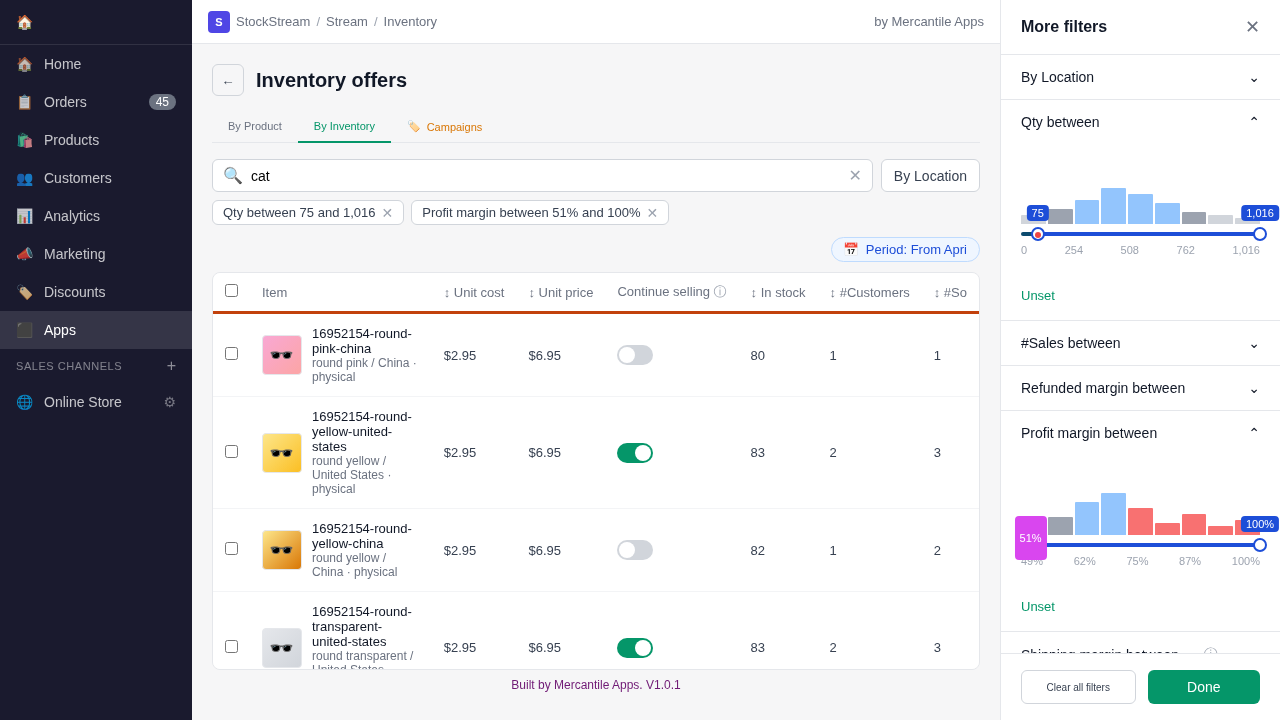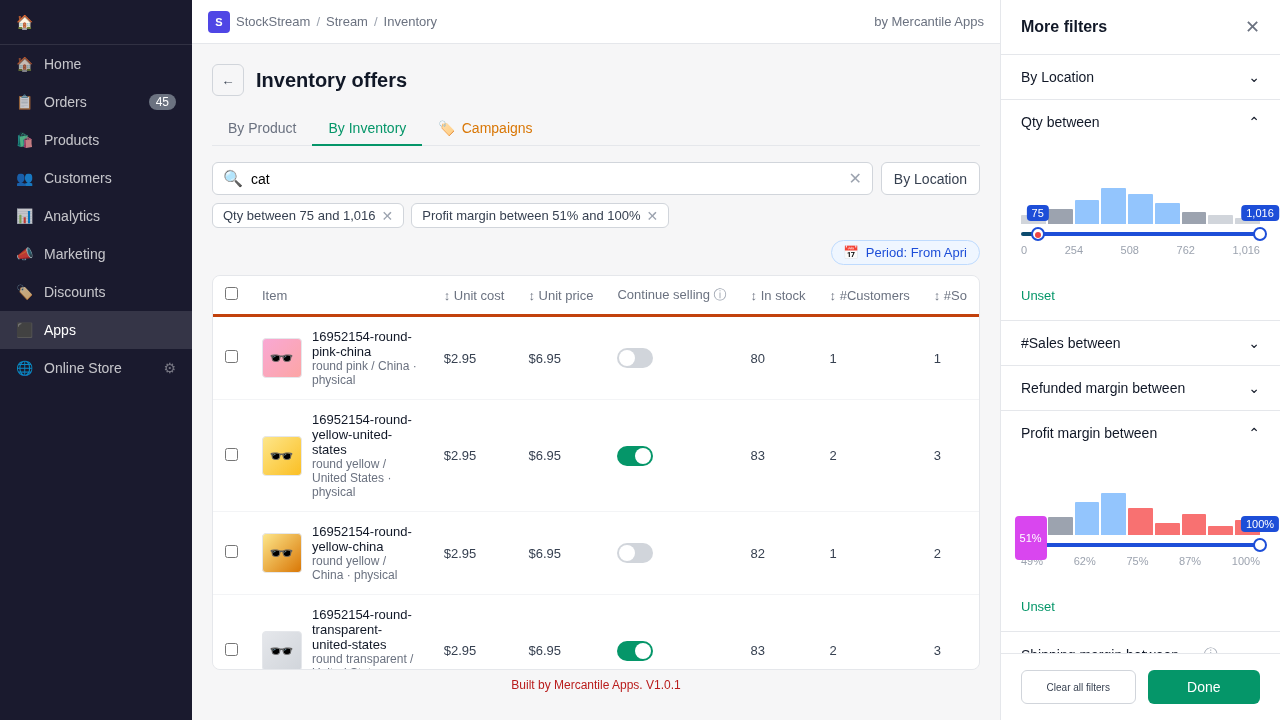--- a/index.html
+++ b/index.html
@@ -133,21 +133,21 @@
     }
 
     
     .tabs {
       display: flex;
       border-bottom: 1px solid #e5e7eb;
       margin-bottom: 16px;
     }
     .tab {
       padding: 8px 16px;
-      font-size: 14px;
+      font-size: 11px;
       color: #6b7280;
       cursor: pointer;
       border-bottom: 2px solid transparent;
       margin-bottom: -1px;
     }
     .tab.active {
       color: #059669;
       border-bottom: 2px solid #059669;
       font-weight: 500;
     }
@@ -313,21 +313,21 @@
       border-radius: 50%;
       top: 2px;
       transition: left 0.2s;
     }
     .toggle.on::after { left: 18px; }
     .toggle.off::after { left: 2px; }
     .footer-bar {
       text-align: center;
       padding: 8px;
       font-size: 12px;
-      color: #b91c1c;
+      color: #701a75;
     }
 
     
     #filters-panel {
       width: 280px;
       background: white;
       border-left: 1px solid #e5e7eb;
       display: flex;
       flex-direction: column;
       height: 100%;
@@ -467,20 +467,24 @@
   </div>
   <div class="sidebar-item">
     <span class="icon-circle">🏷️</span>
     <span>Discounts</span>
   </div>
   <div class="sidebar-item active">
     <span class="icon-circle">⬛</span>
     <span>Apps</span>
   </div>
 
+  <div class="sidebar-section-header">
+    <span>SALES CHANNELS</span>
+    <button>+</button>
+  </div>
   <div class="sidebar-item">
     <span class="icon-circle">🌐</span>
     <span>Online Store</span>
     <span style="margin-left:auto; color:rgba(255,255,255,0.4); font-size:14px;">⚙</span>
   </div>
 </div>
 
 <div id="main">
 
   <div id="topbar">

